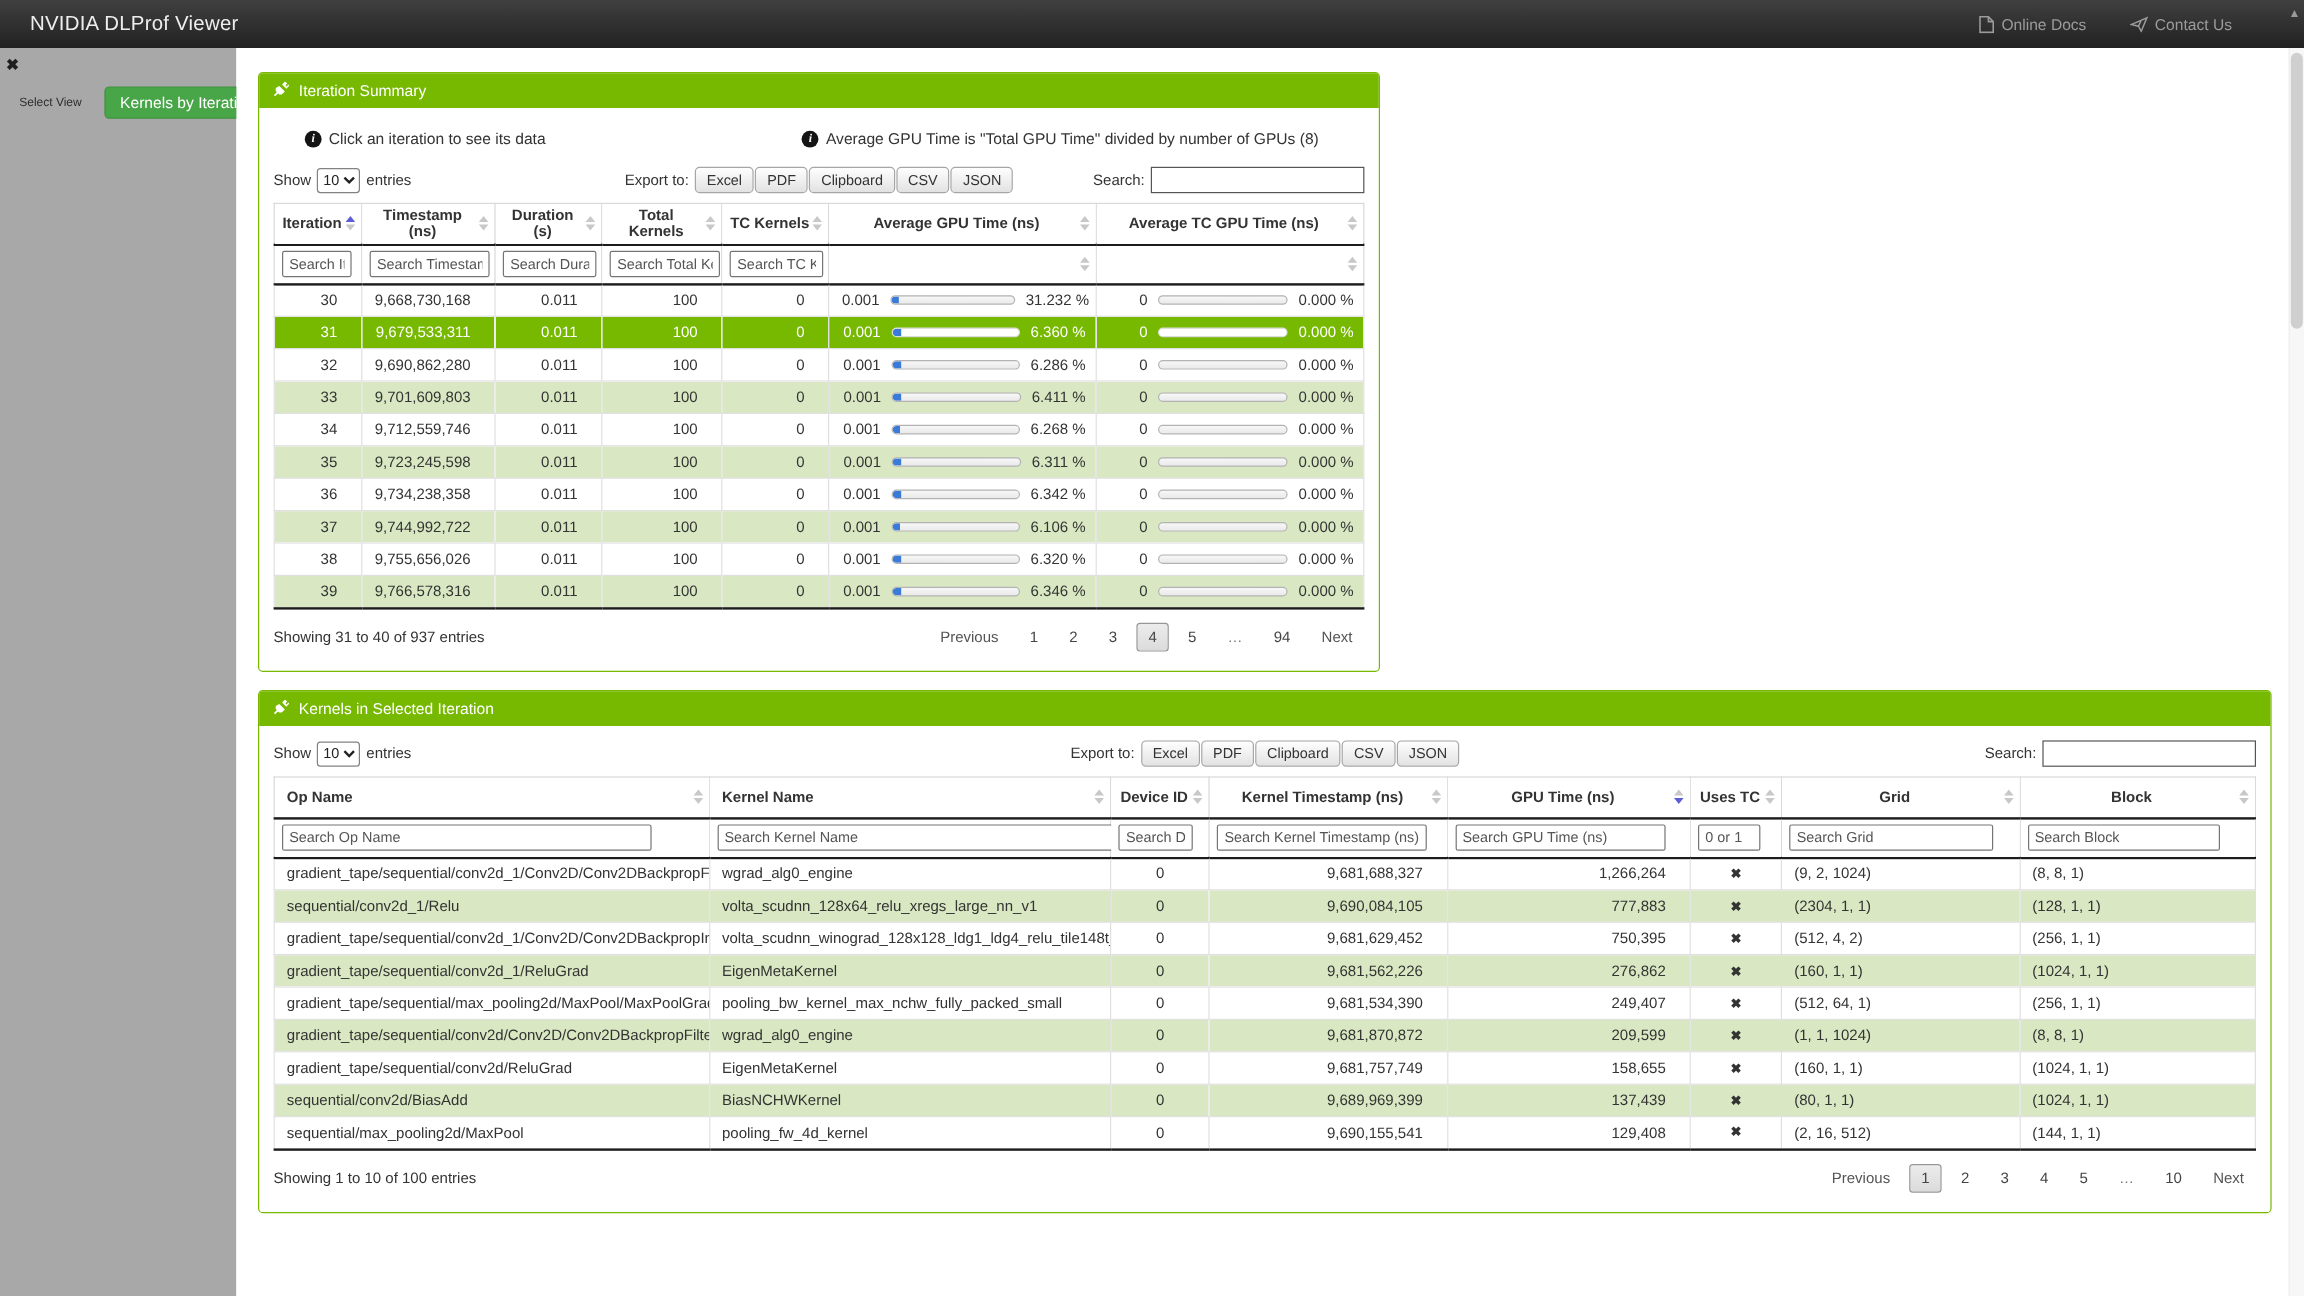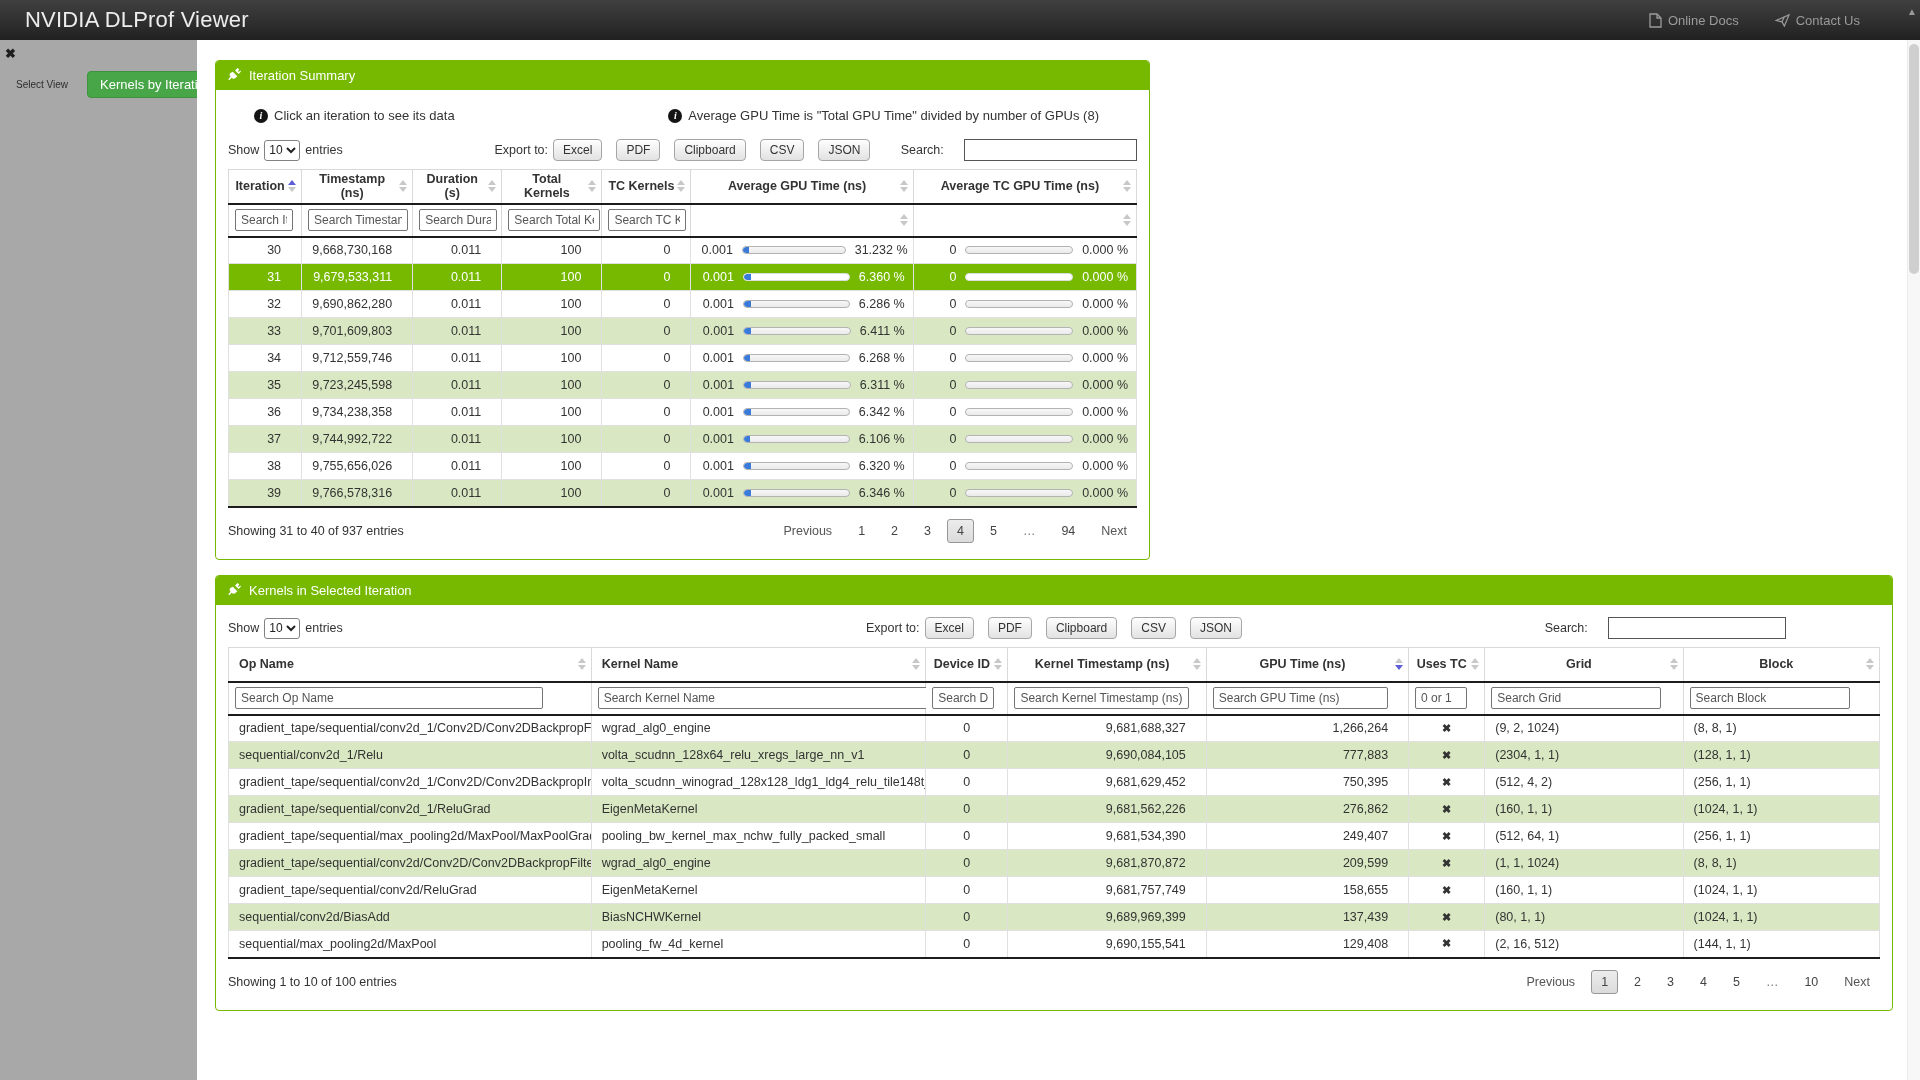--- a/index.html
+++ b/index.html
@@ -1,21 +1,21 @@
 <!DOCTYPE html>
 <html><head>
 <meta charset="utf-8">
 <style>
   *{box-sizing:border-box;margin:0;padding:0}
   html,body{width:1920px;height:1080px;overflow:hidden;background:#fff;
     font-family:"Liberation Sans",sans-serif;}
   
   .navbar{position:absolute;top:0;left:0;width:1920px;height:40px;
     background:linear-gradient(#404040,#212121);display:flex;align-items:center;z-index:20}
-  .brand{color:#ededed;font-size:22px;margin-left:25px;letter-spacing:.2px}
+  .brand{color:#ededed;font-size:17px;margin-left:25px;letter-spacing:.2px}
   .nav-links{margin-left:auto;margin-right:60px;display:flex;gap:36px;align-items:center}
   .nav-link{color:#9b9b9b;font-size:13px;display:flex;align-items:center;gap:6px;cursor:pointer}
   .nav-link svg{display:block}
   .scroll-arrow{position:absolute;right:3px;top:6px;color:#9a9a9a;font-size:10px}
   .scroll-track{position:absolute;right:0;top:40px;width:13px;bottom:0;background:#f7f7f7;border-left:1px solid #ececec}
   .scroll-thumb{position:absolute;left:1px;top:4px;width:10px;height:230px;background:#cfcfcf;border-radius:5px}
   
   .sidebar{position:absolute;left:0;top:40px;width:197px;bottom:0;background:#a8a8a8}
   .close-x{display:inline-block;margin:6px 0 0 5px;font-size:13px;font-weight:bold;color:#1e1e1e;cursor:pointer}
   .select-row{display:flex;align-items:center;margin-top:9px}
@@ -34,25 +34,25 @@
   .hints{display:flex;justify-content:space-between;align-items:center;padding:8px 38px 14px 26px;font-size:13px;color:#333}
   .hint{display:flex;align-items:center;gap:6px}
   .info-icon{width:14px;height:14px;border-radius:50%;background:#141414;color:#fff;flex:0 0 14px;
     font:italic bold 10px/14px "Liberation Serif",serif;text-align:center}
   .subtitle{font-size:13px;color:#333;margin:16px 0 18px 10px}
   .subtitle b{font-weight:bold}
   
   .controls{display:flex;align-items:center;font-size:12.5px;color:#333;margin:2px 0 8px}
   .ctrl-left{display:flex;align-items:center;gap:5px;width:26%}
   .ctrl-center{flex:1;display:flex;justify-content:center;align-items:center;gap:5px}
-  .ctrl-right{width:26%;display:flex;justify-content:center;align-items:center;gap:20px}
+  .ctrl-right{width:26%;display:flex;justify-content:flex-end;align-items:center;gap:5px}
   .page-select{font-size:12px;height:21px;border:1px solid #828282;border-radius:3px;background:#fff;color:#222}
   .btn{background:linear-gradient(#fefefe,#e2e2e2);border:1px solid #a6a6a6;border-radius:4px;
     font-size:12px;color:#333;padding:3px 9px;cursor:pointer;font-family:inherit}
-  .btn+.btn{margin-left:14px}
+  .btn+.btn{margin-left:1px}
   .search-input{width:178px;height:22px;border:1px solid #555;background:#fff;padding:0 4px;font-size:12px}
   
   table{border-collapse:collapse;table-layout:fixed;width:100%;font-size:12.5px;color:#333}
   th{font-weight:bold;text-align:center;border:1px solid #d9d9d9;border-bottom:2px solid #1c1c1c;
     height:34px;position:relative;padding:0 16px 0 6px;background:#fff}
   th.al{text-align:left;padding-left:10px}
   .filter-cell{border:1px solid #d9d9d9;border-top:0;border-bottom:2px solid #1c1c1c;height:33px;
     padding:0 6px;position:relative;background:#fff}
   .flt{height:22px;border:1px solid #757575;border-radius:2px;font-size:12px;padding:0 5px;color:#333;font-family:inherit}
   .flt::placeholder{color:#555}

